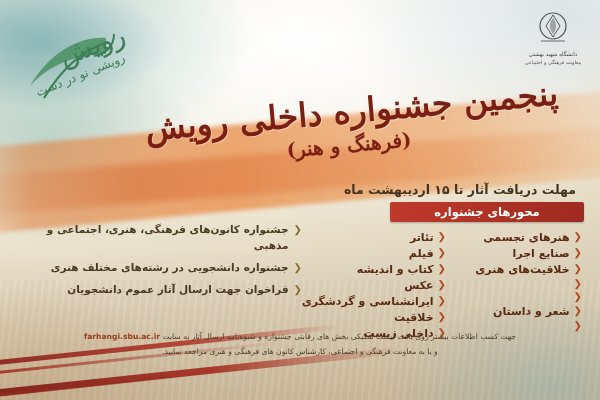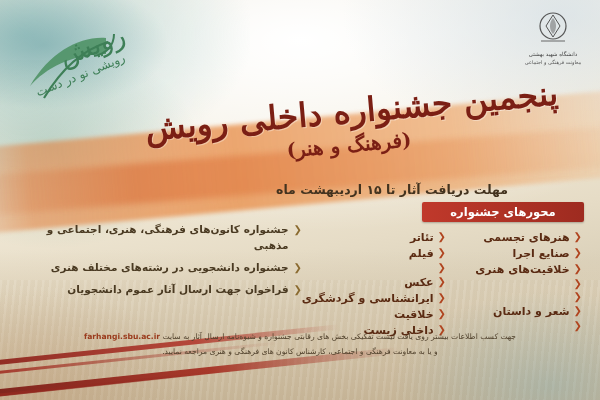--- a/index.html
+++ b/index.html
@@ -104,34 +104,34 @@
     direction:rtl;
   }
   .subtitle{
     margin-top:2px;margin-right:150px;
     font-family:"DejaVu Serif", serif;
     font-size:20px;font-weight:bold;color:#7b1f14;white-space:nowrap;
   }
 
   
   .deadline{
-    position:absolute;right:24px;top:182px;width:300px;text-align:left;
+    position:absolute;right:24px;top:182px;width:300px;text-align:right;
     font-size:12.5px;font-weight:bold;color:#43331f;
     direction:rtl;
   }
 
   
   .axes{
     position:absolute;right:16px;top:202px;width:272px;direction:rtl;
   }
   .axes-head{
     width:150px;margin:0 0 7px auto;text-align:center;
     background:linear-gradient(90deg,#c0392b,#9e2b20);
     color:#fff;font-size:11.5px;font-weight:bold;
-    padding:3px 6px;border-radius:2px;
+    padding:3px 22px;border-radius:2px;
     box-shadow:0 1px 2px rgba(0,0,0,.25);
   }
   .axes-cols{display:flex;gap:4px;justify-content:flex-start;}
   .axes-col{width:132px;}
   .ax-item{
     display:flex;align-items:center;gap:4px;justify-content:flex-start;
     font-size:11px;color:#5c2b12;font-weight:bold;
     padding:1.5px 2px;white-space:nowrap;
   }
   .ax-item .chev{color:#b0441f;font-size:10px;line-height:1;}
@@ -254,20 +254,21 @@
         <div class="ax-item">
             <span class="chev">❮</span>
             <span class="txt">تئاتر</span>
           </div>
         <div class="ax-item">
             <span class="chev">❮</span>
             <span class="txt">فیلم</span>
           </div>
         <div class="ax-item">
             <span class="chev">❮</span>
+            <span class="txt">کتاب و اندیشه</span>
           </div>
         <div class="ax-item">
             <span class="chev">❮</span>
             <span class="txt">عکس</span>
           </div>
         <div class="ax-item">
             <span class="chev">❮</span>
             <span class="txt">ایرانشناسی و گردشگری</span>
           </div>
         <div class="ax-item">

